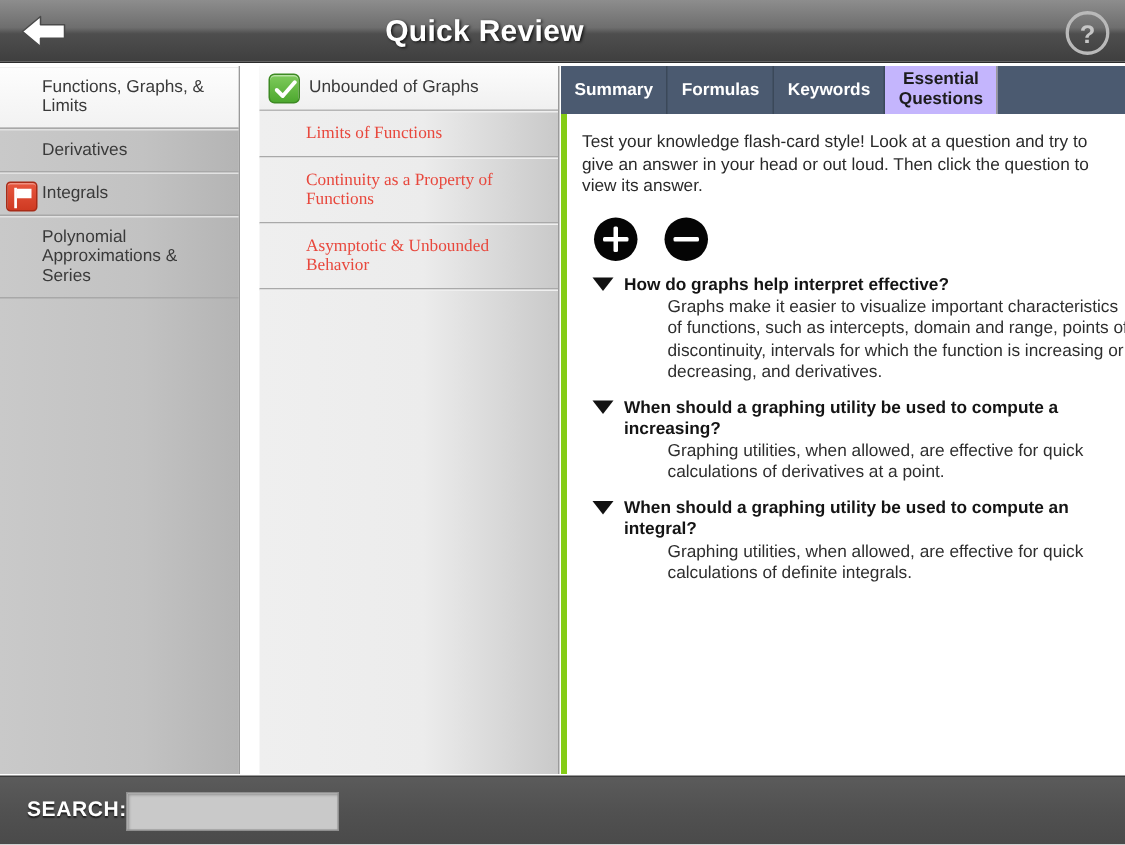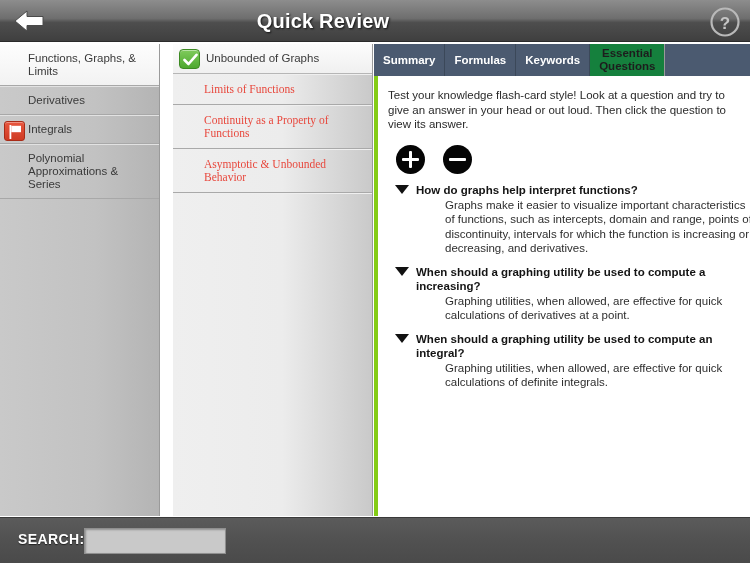--- a/index.html
+++ b/index.html
@@ -115,21 +115,21 @@
     color: #ffffff; font-size: 11.5px; font-weight: bold;
     line-height: 32px;
     border-right: 1px solid #3b4859;
     cursor: pointer;
     text-align: center;
   }
   .tab.two-line {
     line-height: 13px; padding-top: 3px;
   }
   .tab.active {
-    background: #15803d;
+    background: #c4b5fd;
     color: #1d1d1d;
     border-right: 1px solid #9a9a9a;
   }
 
   
   .content {
     position: absolute; left: 374px; top: 76px; width: 376px; height: 440px;
     background: #ffffff;
     border-left: 4px solid #84cc16;
     padding: 12px 4px 0 10px;
@@ -281,21 +281,21 @@
         <span class="h"></span>
         <span class="v"></span>
       </span>
       <span class="pm-btn">
         <span class="h"></span>
       </span>
     </div>
 
     <div class="qa">
       <span class="tri"></span>
-      <div class="q">How do graphs help interpret functions?</div>
+      <div class="q">How do graphs help interpret effective?</div>
       <div class="a">Graphs make it easier to visualize important characteristics of functions, such as intercepts, domain and range, points of discontinuity, intervals for which the function is increasing or decreasing, and derivatives.</div>
     </div>
 
     <div class="qa">
       <span class="tri"></span>
       <div class="q">When should a graphing utility be used to compute a increasing?</div>
       <div class="a">Graphing utilities, when allowed, are effective for quick calculations of derivatives at a point.</div>
     </div>
 
     <div class="qa">

